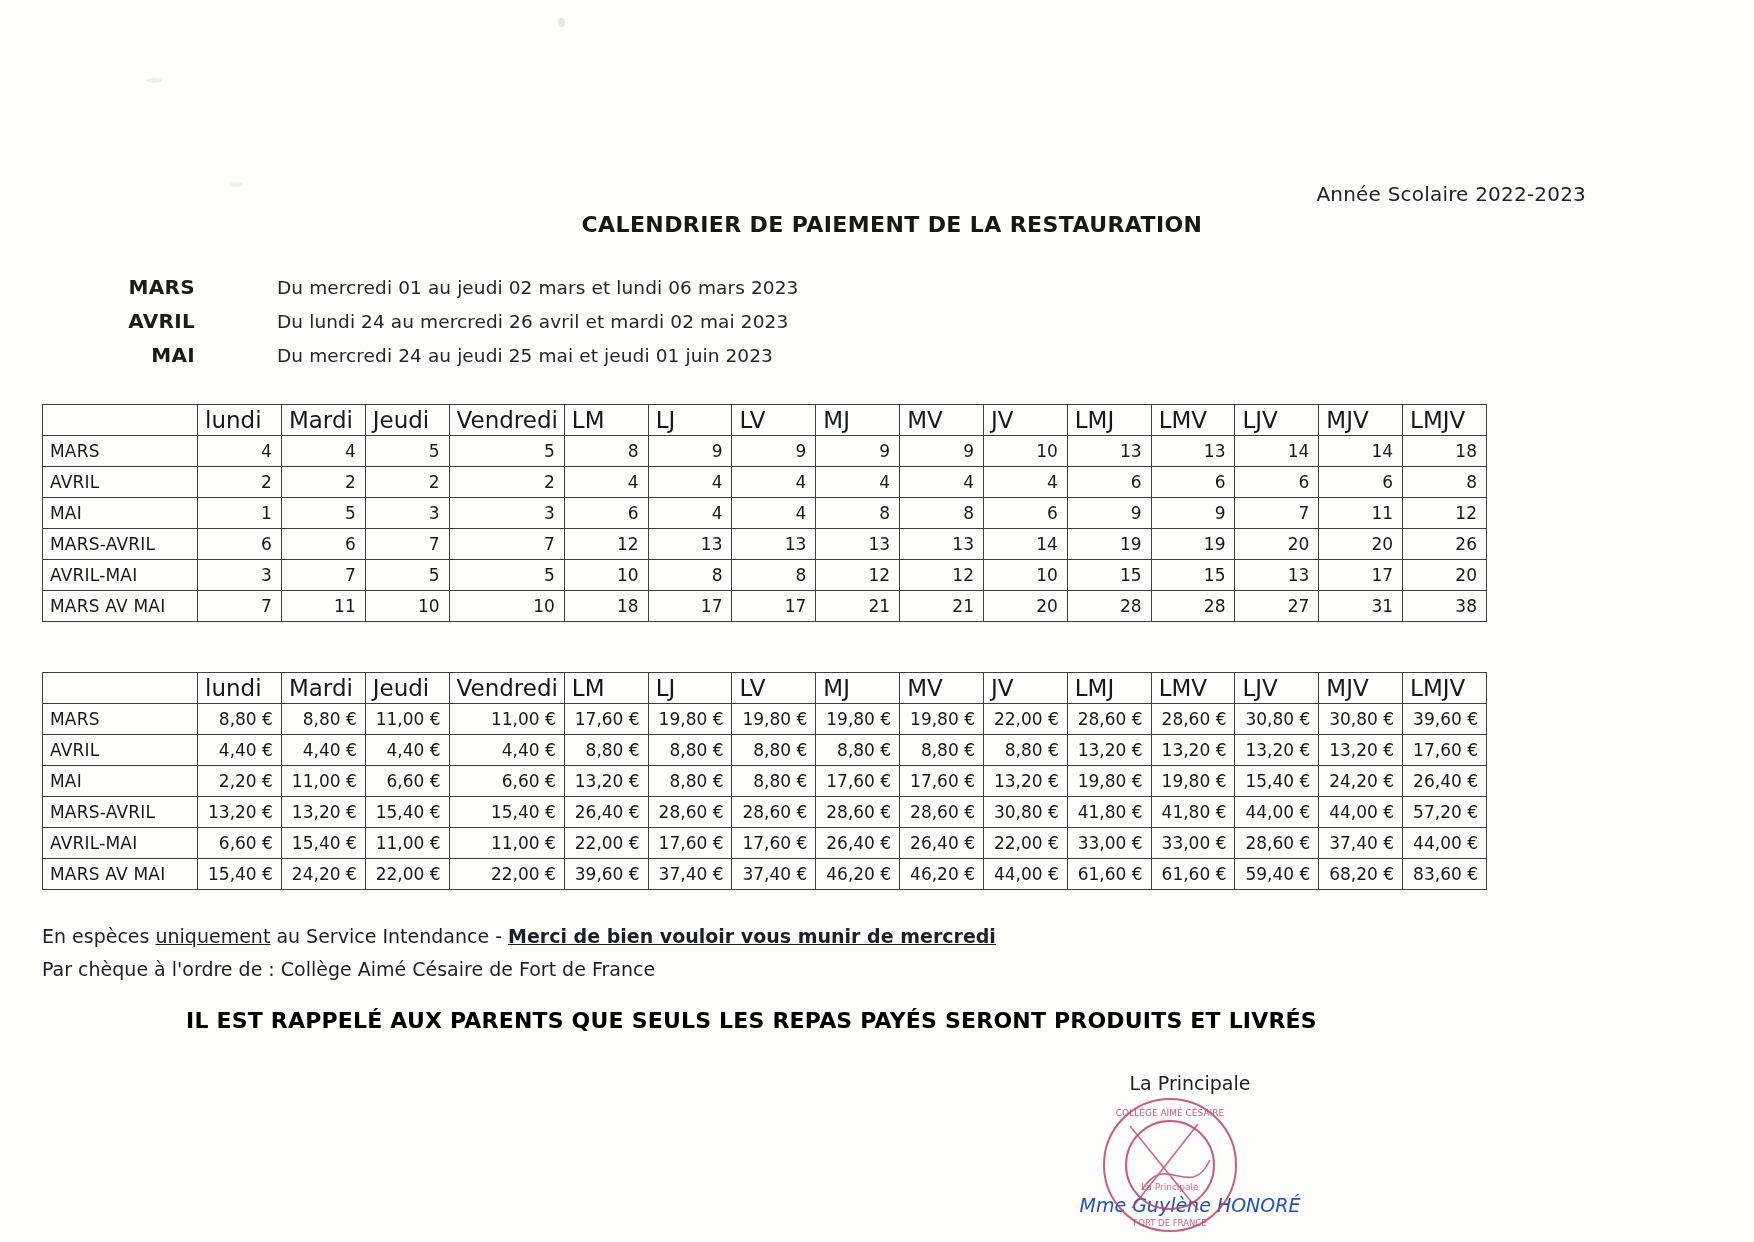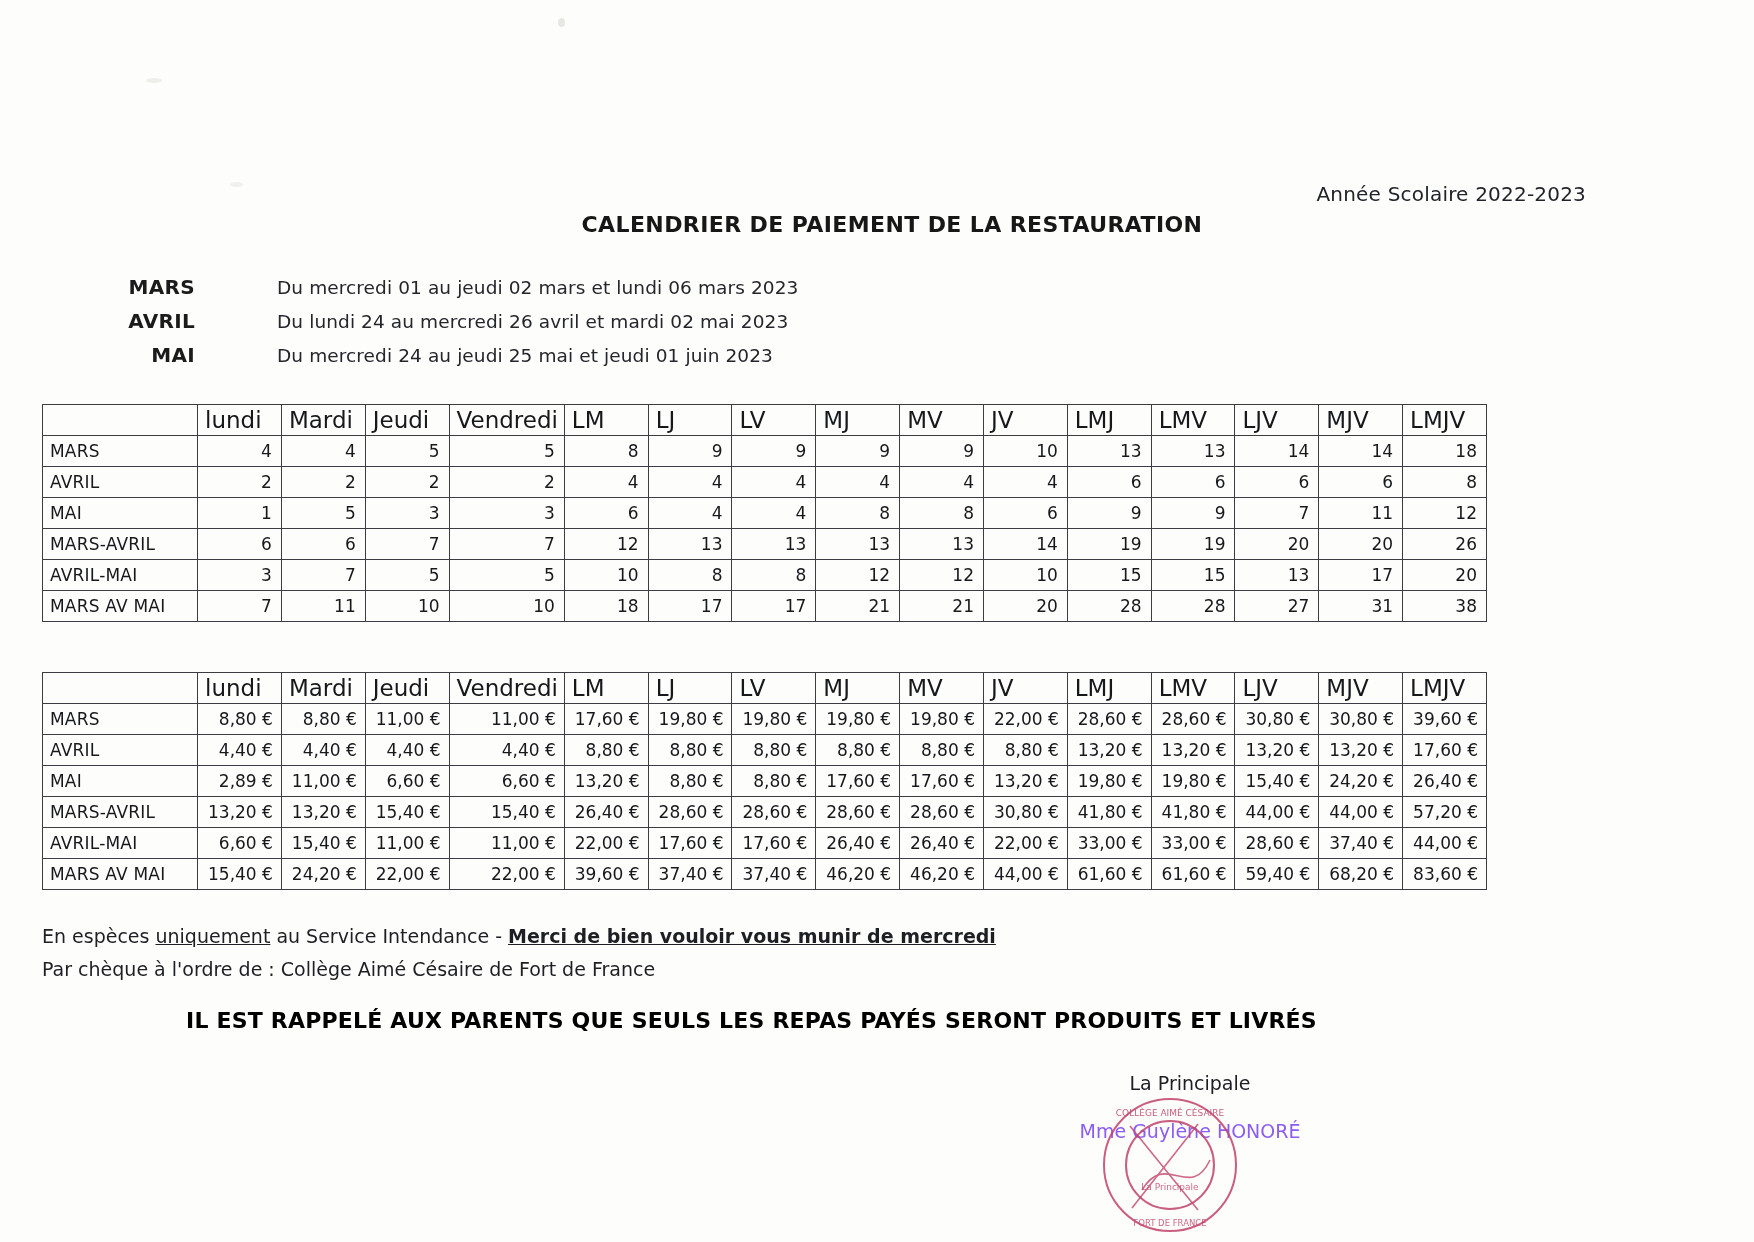--- a/index.html
+++ b/index.html
@@ -145,26 +145,27 @@
     position: absolute;
     top: 1072px;
     left: 1040px;
     width: 300px;
     text-align: center;
     font-size: 19px;
     color: #1d1f24;
   }
   .signature-name {
     position: absolute;
-    top: 1120px;
+    top: 1194px;
     left: 1030px;
     width: 320px;
     text-align: center;
     font-size: 19px;
-    color: #8b5cf6;
+    color: #1d4ed8;
+    font-style: italic;
   }
   .stamp {
     position: absolute;
     top: 1090px;
     left: 1070px;
     width: 200px;
     height: 150px;
     pointer-events: none;
   }
   .stamp svg { display: block; }
@@ -420,21 +421,21 @@
         <td class="money">8,80 €</td>
         <td class="money">8,80 €</td>
         <td class="money">13,20 €</td>
         <td class="money">13,20 €</td>
         <td class="money">13,20 €</td>
         <td class="money">13,20 €</td>
         <td class="money">17,60 €</td>
       </tr>
       <tr>
         <td class="rowhead">MAI</td>
-        <td class="money">2,89 €</td>
+        <td class="money">2,20 €</td>
         <td class="money">11,00 €</td>
         <td class="money">6,60 €</td>
         <td class="money">6,60 €</td>
         <td class="money">13,20 €</td>
         <td class="money">8,80 €</td>
         <td class="money">8,80 €</td>
         <td class="money">17,60 €</td>
         <td class="money">17,60 €</td>
         <td class="money">13,20 €</td>
         <td class="money">19,80 €</td>

